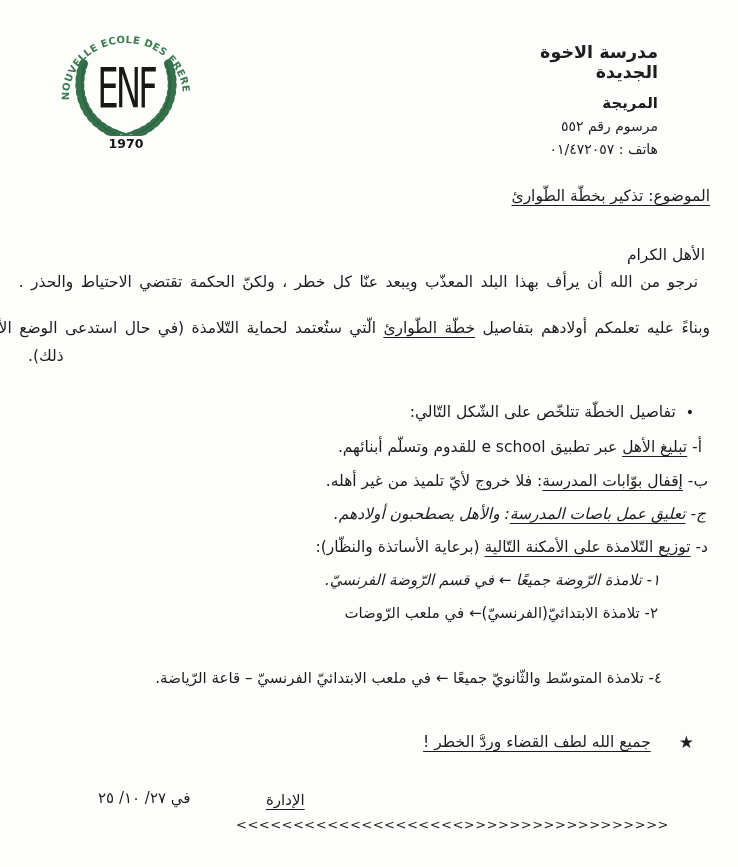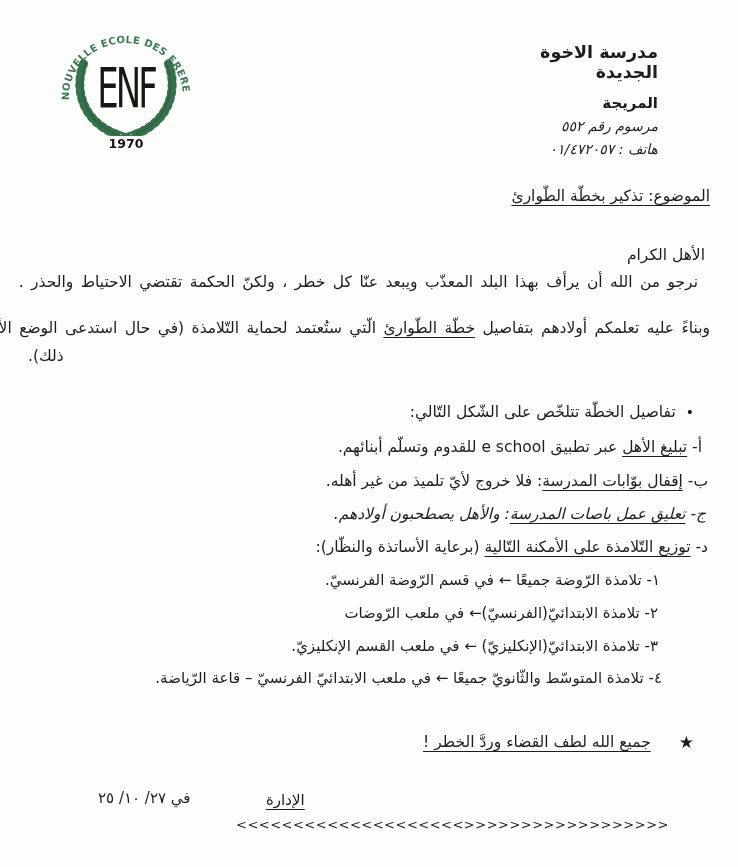--- a/index.html
+++ b/index.html
@@ -5,21 +5,21 @@
   html,body{margin:0;padding:0;}
   body{background:#d9d9d9;font-family:"DejaVu Sans",sans-serif;}
   .page{position:relative;width:738px;height:867px;margin:0 auto;background:#fdfdfb;color:#1d1d1d;overflow:hidden;}
   .line{position:absolute;direction:rtl;white-space:nowrap;font-size:15.5px;line-height:1.35;}
   .u{text-decoration:underline;text-underline-offset:4px;text-decoration-thickness:1px;}
   .latin{direction:ltr;unicode-bidi:embed;}
   
   .hdr{position:absolute;top:42px;right:80px;width:170px;text-align:right;direction:rtl;}
   .hdr .school{font-size:17.5px;font-weight:bold;letter-spacing:.2px;margin-bottom:12px;}
   .hdr .town{font-size:15px;font-weight:bold;margin-bottom:6px;}
-  .hdr .small{font-size:14px;margin-bottom:7px;font-style:italic;}
+  .hdr .small{font-size:14px;margin-bottom:7px;}
   
   .logo{position:absolute;top:10px;left:56px;width:140px;height:150px;}
   
   .subject{top:186px;right:28px;font-size:15.5px;}
   
   .marker-row{display:flex;flex-direction:row;align-items:flex-start;direction:rtl;}
   .bullet{font-size:14px;margin-left:10px;line-height:1.5;}
   .star{font-size:17px;margin-left:28px;line-height:1.3;}
   
   .sep{position:absolute;direction:ltr;font-size:13px;letter-spacing:.5px;white-space:nowrap;color:#222;}
@@ -79,23 +79,22 @@
   </div>
 
   <div class="line" style="top:437px;right:36px;"><span>أ- </span><span class="u">تبليغ الأهل</span><span> عبر تطبيق </span><span class="latin">e school</span><span> للقدوم وتسلّم أبنائهم.</span></div>
 
   <div class="line" style="top:471px;right:30px;"><span>ب- </span><span class="u">إقفال بوّابات المدرسة</span><span>: فلا خروج لأيّ تلميذ من غير أهله.</span></div>
 
   <div class="line" style="top:504px;right:32px;font-style:italic;"><span>ج- </span><span class="u">تعليق عمل باصات المدرسة</span><span>: والأهل يصطحبون أولادهم.</span></div>
 
   <div class="line" style="top:537px;right:30px;"><span>د- </span><span class="u">توزيع التّلامذة على الأمكنة التّالية</span><span> (برعاية الأساتذة والنظّار):</span></div>
 
-  <div class="line" style="top:570px;right:78px;font-size:15px;">١- تلامذة الرّوضة جميعًا ← في قسم الرّوضة الفرنسيّ.</div>
+  <div class="line" style="top:570px;right:78px;font-size:15px;font-style:italic;">١- تلامذة الرّوضة جميعًا ← في قسم الرّوضة الفرنسيّ.</div>
   <div class="line" style="top:603px;right:80px;font-size:15px;">٢- تلامذة الابتدائيّ(الفرنسيّ)← في ملعب الرّوضات</div>
-  <div class="line" style="top:636px;right:80px;font-size:15px;">٣- تلامذة الابتدائيّ(الإنكليزيّ) ← في ملعب القسم الإنكليزيّ.</div>
   <div class="line" style="top:668px;right:76px;font-size:15px;margin-left:32px;">٤- تلامذة المتوسّط والثّانويّ جميعًا ← في ملعب الابتدائيّ الفرنسيّ – قاعة الرّياضة.</div>
 
   <div class="line marker-row" style="top:731px;right:44px;">
     <span class="star">★</span>
     <span class="u" style="line-height:1.5;">جميع الله لطف القضاء وردَّ الخطر !</span>
   </div>
 
   <div class="line u" style="top:790px;left:266px;right:auto;font-size:15px;">الإدارة</div>
   <div class="line" style="top:788px;left:98px;right:auto;font-size:15px;">في ٢٧/ ١٠/ ٢٥</div>
 

